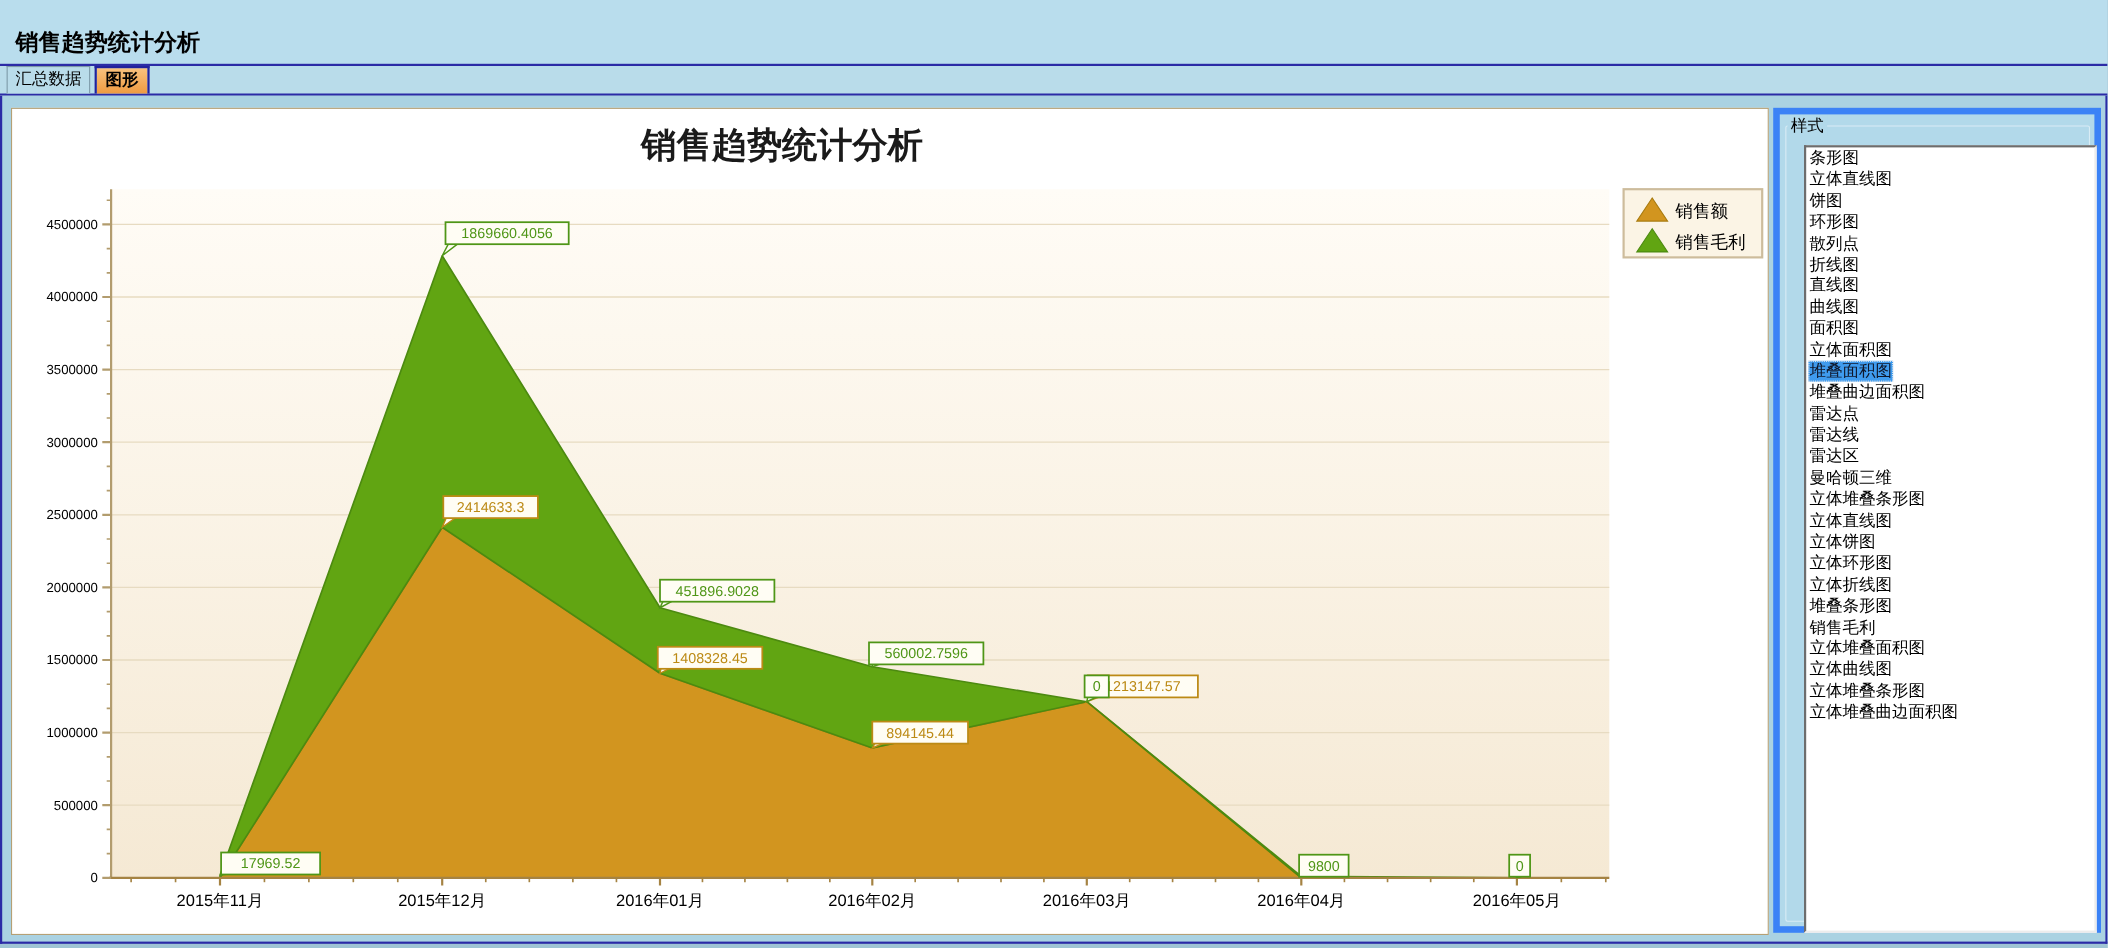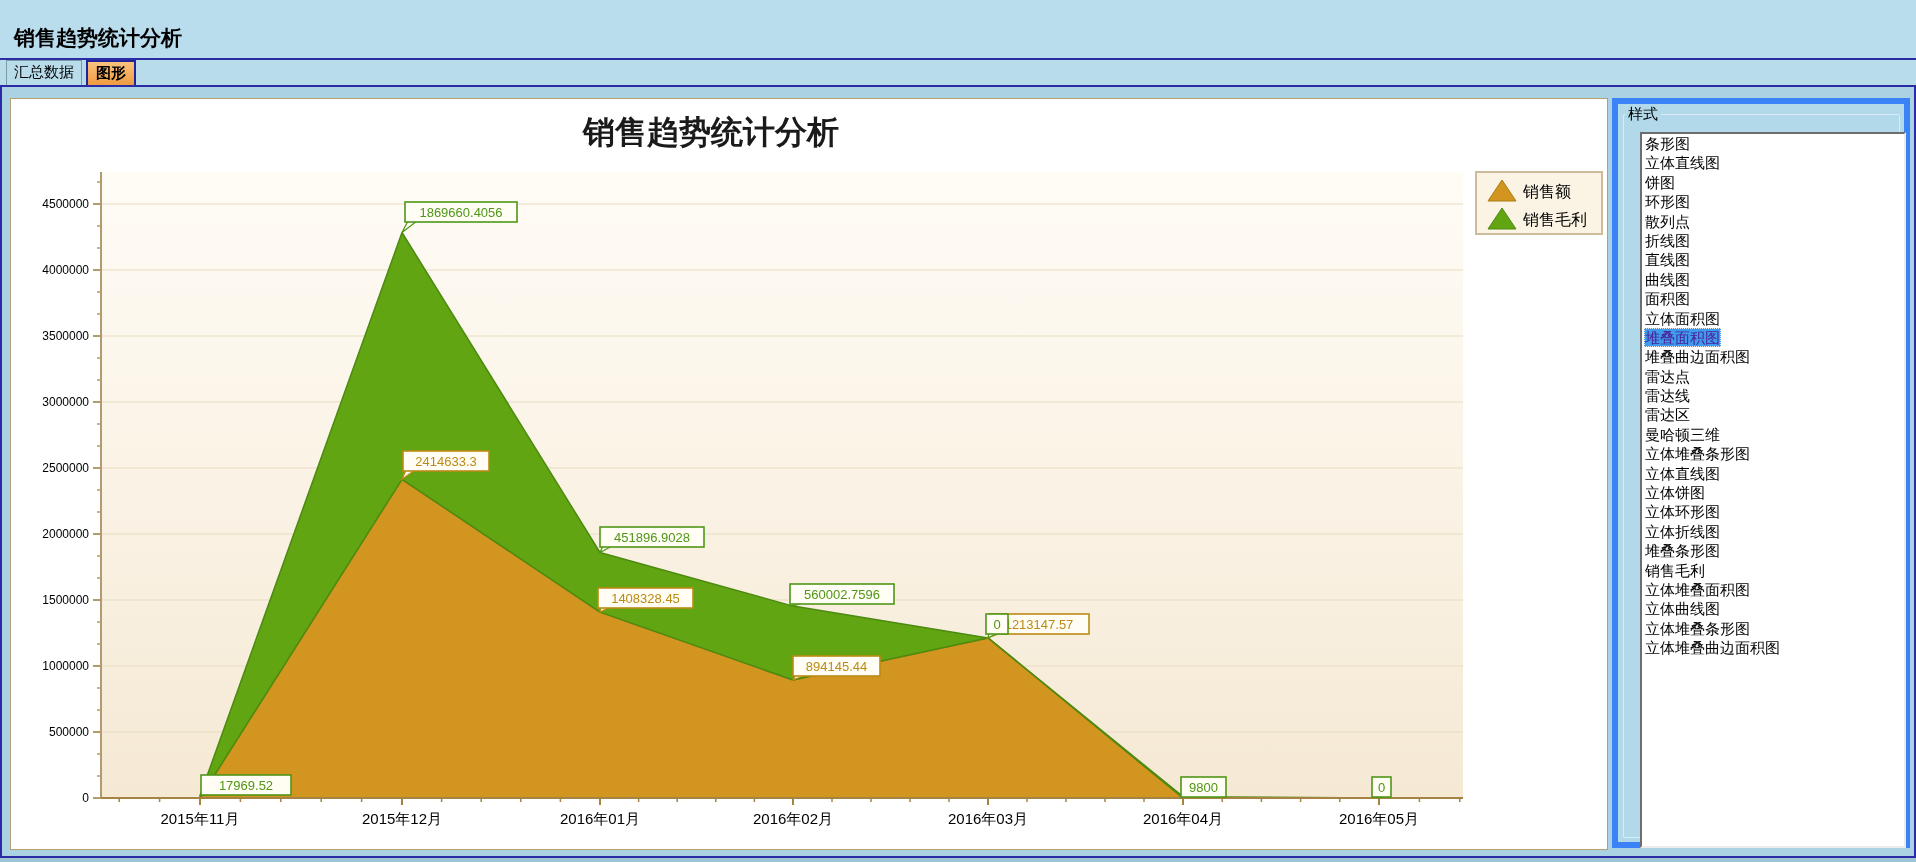--- a/index.html
+++ b/index.html
@@ -34,21 +34,21 @@
     background:#b2d9ea;border:6px solid #3b82f6;box-sizing:border-box;}
   .gb-title{position:absolute;left:7px;top:1px;font-size:15px;color:#000;background:#b2d9ea;
     padding:0 3px;z-index:2;}
   .groupbox{position:absolute;left:5px;top:10px;right:4px;bottom:4px;
     border:1px solid #d9ecf5;border-radius:2px;}
   .listbox{position:absolute;left:22px;top:28px;width:262px;height:712px;background:#fff;
     border:2px solid;border-color:#6d6d6d #ececec #ececec #6d6d6d;box-sizing:content-box;
     overflow:hidden;font-size:15px;color:#000;cursor:default;}
   .li{height:19.4px;line-height:19.4px;white-space:nowrap;padding-left:2px;}
   .li .li-text{display:inline-block;height:19.4px;padding:0 1px;}
-  .li.sel .li-text{background:#3f9bee;color:#4c1d95;outline:1px dotted #eaeaea;outline-offset:-1px;}
+  .li.sel .li-text{background:#3f9bee;color:#0f172a;outline:1px dotted #eaeaea;outline-offset:-1px;}
 </style>
 </head>
 <body>
 
 <div class="titlebar">
   <span class="t">销售趋势统计分析</span>
 </div>
 
 <div class="tabbar">
   <div class="tab">

